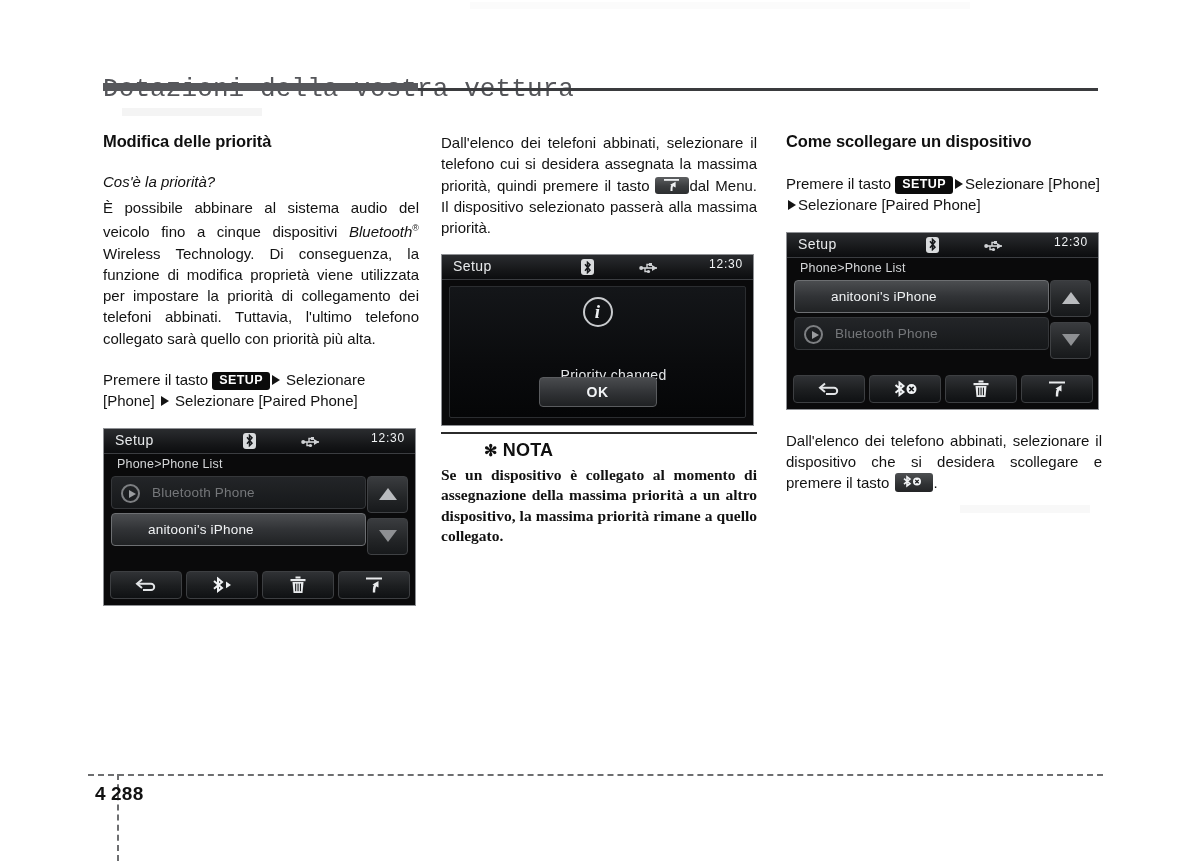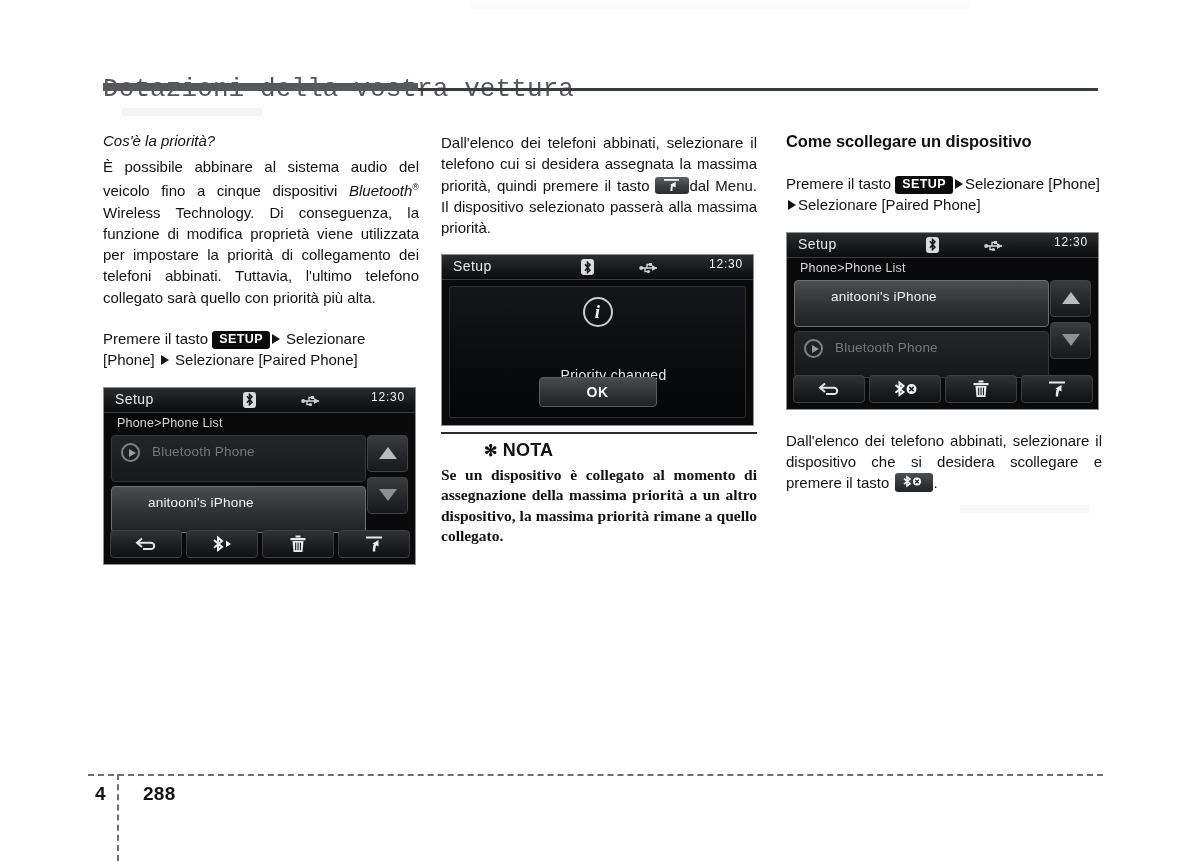--- a/index.html
+++ b/index.html
@@ -197,21 +197,21 @@
 
   .crumb {
     position: absolute; left: 13px; top: 28px;
     font-size: 12.5px; color: #d4d6d8;
     letter-spacing: .2px;
   }
 
   .listzone { position: absolute; left: 7px; top: 47px; width: 255px; }
   .row {
     position: relative;
-    height: 47px;
+    height: 33px;
     border-radius: 4px;
     margin-bottom: 4px;
     border: 1px solid #35373a;
   }
   .row.dim {
     background: linear-gradient(180deg,#232528 0%,#16181a 100%);
   }
   .row.sel {
     background: linear-gradient(180deg,#4b4d50 0%,#313336 50%,#202224 100%);
     border-color: #6d6f72;
@@ -342,41 +342,42 @@
   .foot-vline {
     position: absolute; left: 117px; top: 774px;
     width: 0; height: 87px;
     border-left: 2px dashed #6d6e70;
   }
   .foot-chap {
     position: absolute; left: 95px; top: 783px;
     font-size: 19px; font-weight: bold; color: #111;
   }
   .foot-page {
-    position: absolute; left: 143px; top: 783px;
+    position: absolute; left: 111px; top: 783px;
     font-size: 19px; font-weight: bold; color: #111;
     letter-spacing: .3px;
   }
 </style>
 </head>
 <body>
 
 <div id="page">
 
   <div class="artifact-top"></div>
   <div class="artifact-faint-1"></div>
   <div class="artifact-faint-2"></div>
   <div class="artifact-faint-3"></div>
 
   <div class="run-head">Dotazioni della vostra vettura</div>
   <div class="head-rule-thick"></div>
   <div class="head-rule-thin"></div>
 
   <div class="col" id="col1">
 
+    <h2 class="sec-title">Modifica delle priorità</h2>
 
     <h3 class="sub-title">Cos'è la priorità?</h3>
 
     <p class="body"><span>È possibile abbinare al sistema audio del veicolo fino a cinque dispositivi </span><span class="bt-italic">Bluetooth</span><sup class="reg">®</sup><span> Wireless Technology. Di conseguenza, la funzione di modifica proprietà viene utilizzata per impostare la priorità di collegamento dei telefoni abbinati. Tuttavia, l'ultimo telefono collegato sarà quello con priorità più alta.</span></p>
 
     <p class="body ragged gap"><span>Premere il tasto </span><span class="badge-setup">SETUP</span><span class="tri"></span><span> Selezionare [Phone] </span><span class="tri"></span><span> Selezionare [Paired Phone]</span></p>
 
     <div class="screen screen-list">
       <div class="statusbar">
         <div class="sb-title">Setup</div>

